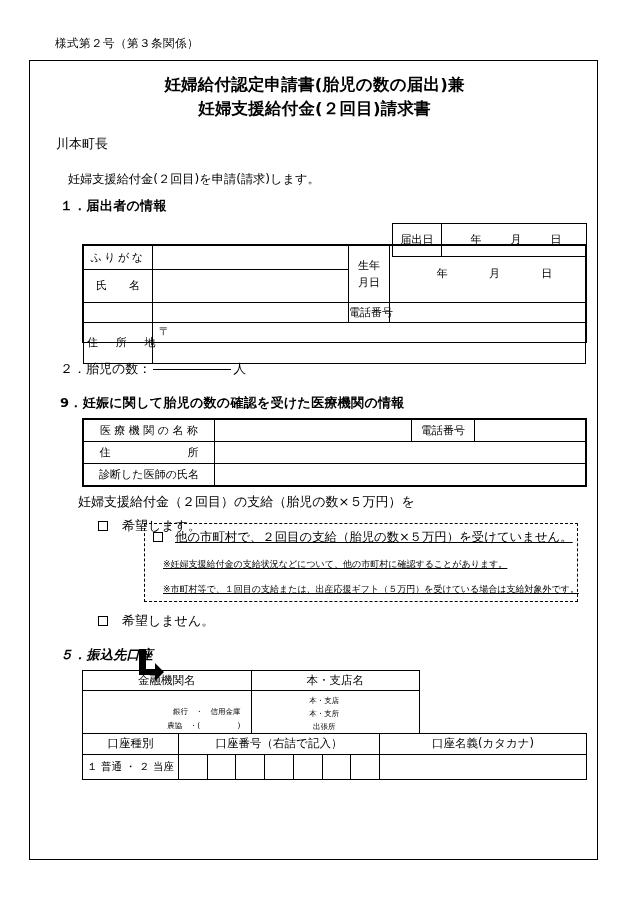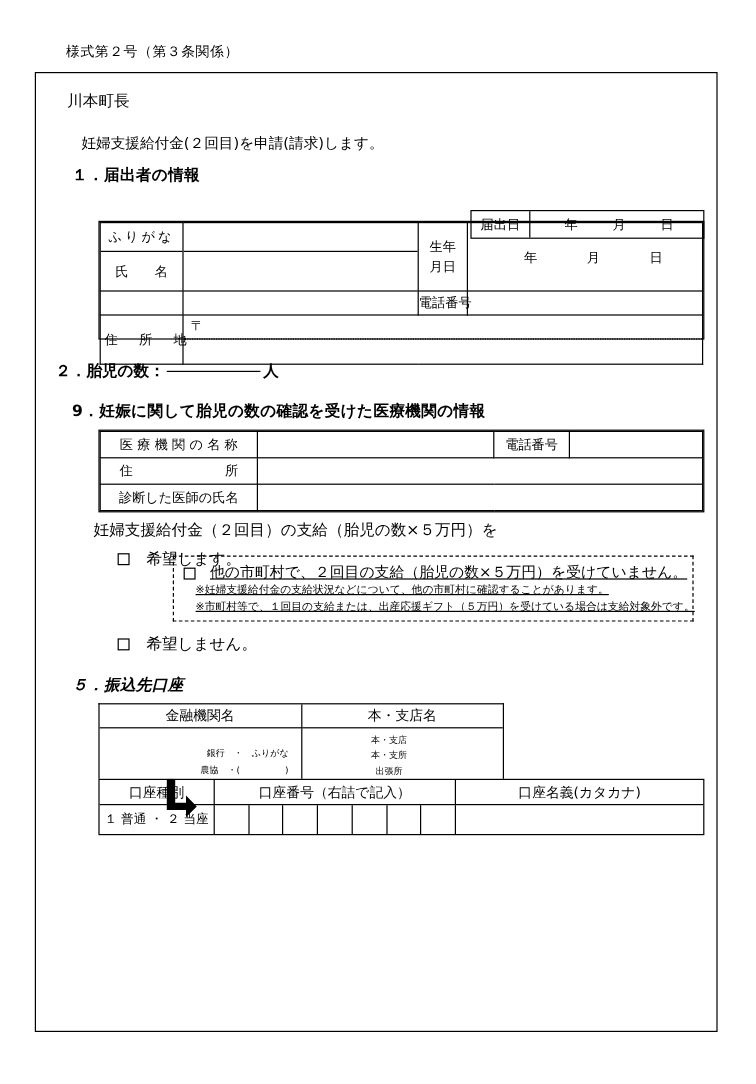--- a/index.html
+++ b/index.html
@@ -107,23 +107,23 @@
   .s1-wrap {
     position: relative;
     margin-left: 52px;
     margin-top: 8px;
     width: 505px;
     height: 120px;
   }
   .s1-date {
     position: absolute;
     left: 310px;
-    top: 12px;
+    top: 0;
     width: 195px;
-    height: 24px;
+    height: 34px;
     border: 1.7px solid #000;
     box-sizing: border-box;
     display: flex;
     align-items: center;
   }
   .s1-date .dl {
     width: 48px;
     text-align: center;
     font-size: 11px;
     border-right: 0.9px solid #000;
@@ -175,23 +175,23 @@
   }
   .addr-line {
     border-bottom: 1px dotted #000;
     height: 19px;
     box-sizing: border-box;
   }
 
   
   .sec2 {
     margin-top: 14px;
-    font-weight: bold;
+    font-weight: normal;
     font-size: 13px;
-    margin-left: 16px;
+    margin-left: 30px;
     white-space: nowrap;
   }
   .blankline {
     display: inline-block;
     width: 78px;
     border-bottom: 1.4px solid #000;
     margin: 0 2px;
     vertical-align: 3px;
     height: 12px;
   }
@@ -251,21 +251,21 @@
     text-decoration: underline;
   }
   .dashed-box .chk-row {
     margin-left: 0;
     margin-top: 0;
     font-size: 12.4px;
   }
   .dashed-box .chk { margin-right: 12px; }
   .note {
     font-size: 9px;
-    margin-top: 0;
+    margin-top: 12px;
     margin-left: 10px;
     white-space: nowrap;
     line-height: 1.5;
   }
 
   
   .s5-head { margin-top: 16px; font-style: italic; }
   .s5-wrap {
     margin-left: 52px;
     margin-top: 6px;
@@ -312,20 +312,24 @@
   .acct-boxes span:last-child { border-right: none; }
 </style>
 </head>
 <body>
 
 <div class="form-no">様式第２号（第３条関係）</div>
 
 <div class="page-frame">
   <div class="inner">
 
+    <div class="title">
+      <div>妊婦給付認定申請書(胎児の数の届出)兼</div>
+      <div>妊婦支援給付金(２回目)請求書</div>
+    </div>
 
     <div class="addressee">川本町長</div>
 
     <div class="intro">
       <div class="l2">妊婦支援給付金(２回目)を申請(請求)します。</div>
     </div>
 
     <div class="sec-head" style="margin-top:8px;">１．届出者の情報</div>
 
     <div class="s1-wrap">
@@ -442,21 +446,21 @@
     <div class="s5-wrap">
       <div class="s5-top">
         <table>
           <tbody>
               <tr>
             <td class="hdr" style="width:50%;border-top:none;border-left:none;">金融機関名</td>
             <td class="hdr" style="width:50%;border-top:none;border-right:none;">本・支店名</td>
           </tr>
           <tr>
             <td class="body" style="border-left:none;border-bottom:none;">
-              <div class="tiny">銀行　・　ふりがな</div>
+              <div class="tiny">銀行　・　信用金庫</div>
               <div class="tiny">農協　・(　　　　　)</div>
             </td>
             <td class="body" style="border-right:none;border-bottom:none;">
               <div class="tiny-c">本・支店</div>
               <div class="tiny-c">本・支所</div>
               <div class="tiny-c">出張所</div>
             </td>
           </tr>
         </tbody>
           </table>

